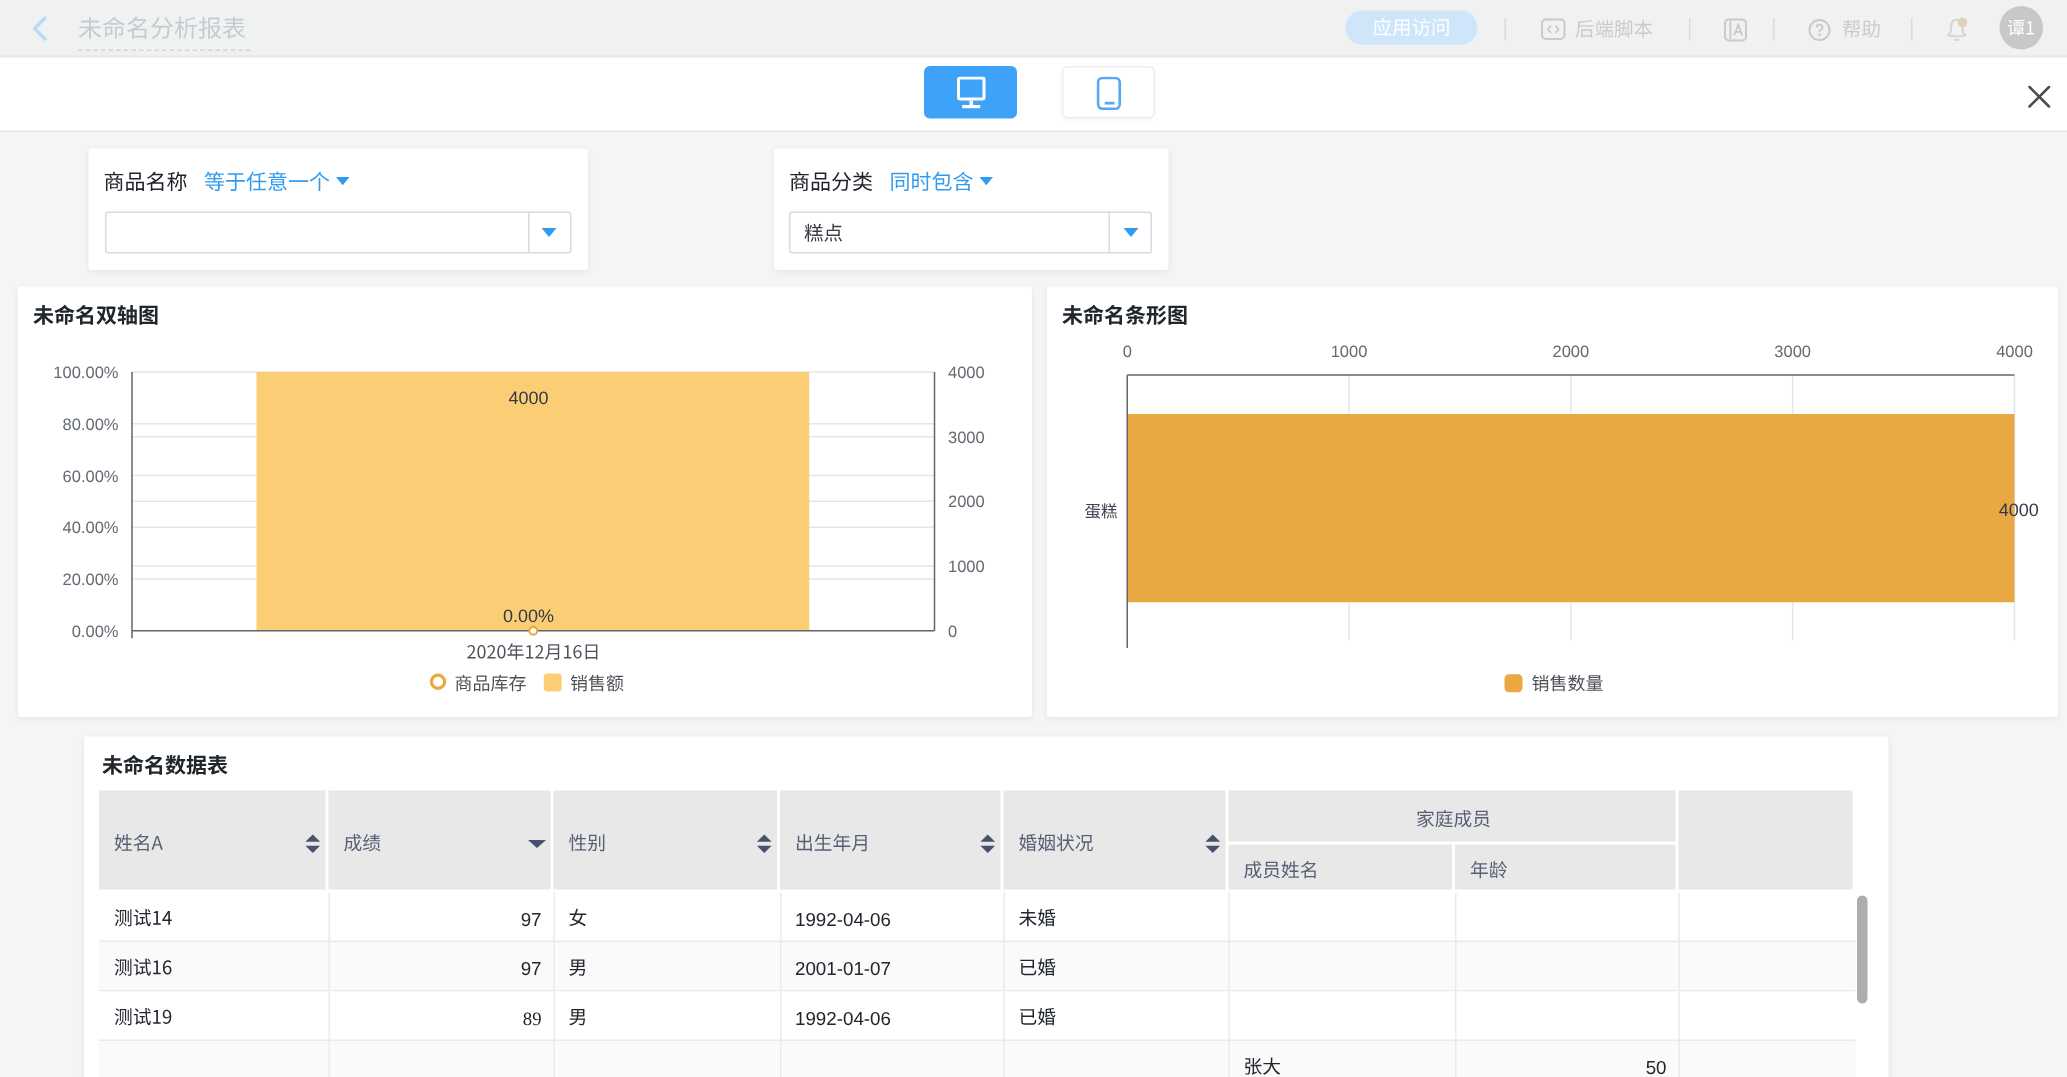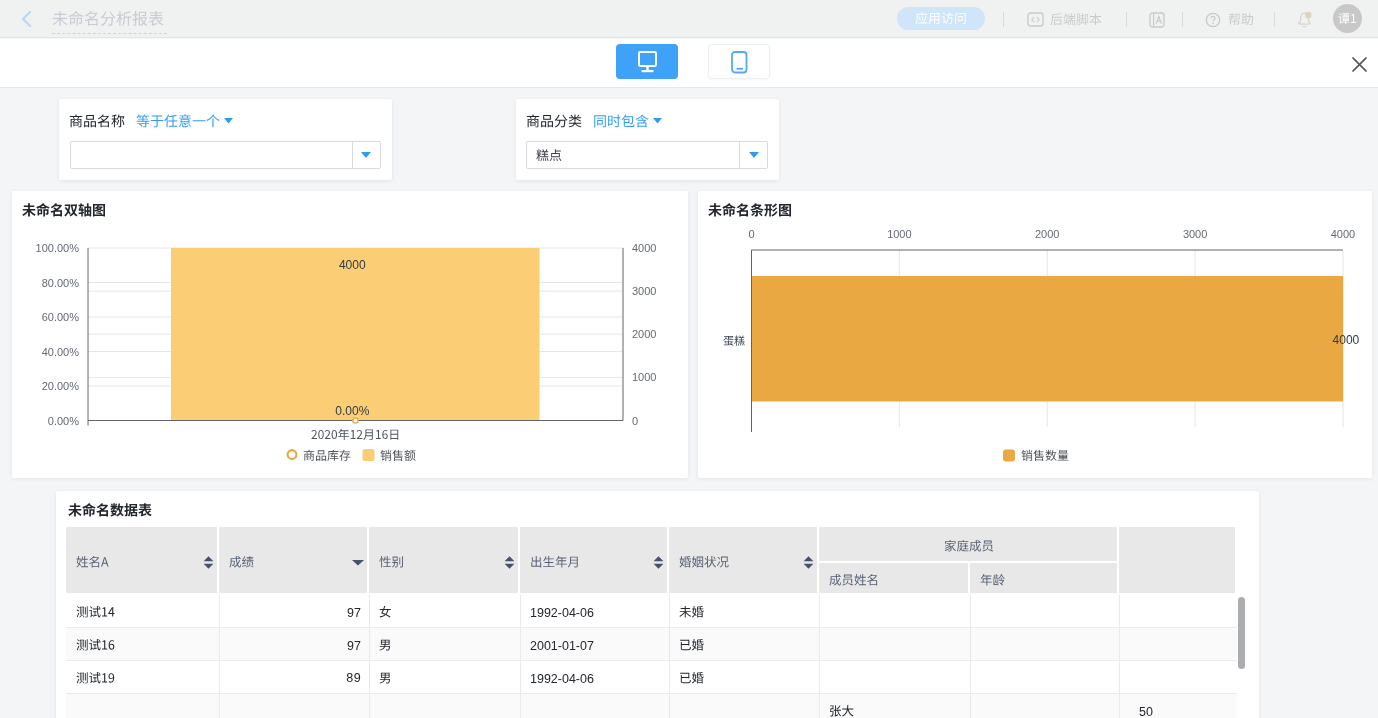--- a/index.html
+++ b/index.html
@@ -258,21 +258,21 @@
   </svg>
 <div class="abs" style="left:819px;top:628px;width:1px;height:32px;background:#e8eaed"></div>
 <div class="abs" style="left:970px;top:628px;width:1px;height:32px;background:#e8eaed"></div>
 <div class="abs" style="left:1119px;top:628px;width:1px;height:32px;background:#e8eaed"></div>
 <div class="abs" style="left:66px;top:661px;width:1171px;height:32px;background:#ffffff"></div>
 <div class="abs" style="left:66px;top:693px;width:1171px;height:1px;background:#e8eaed"></div>
 <svg style="position:absolute;left:76.0px;top:668.3px;overflow:visible" width="41" height="22">
     <path transform="translate(0,14.50) scale(0.01250,-0.01250)" d="M486 92C537 42 596 -28 624 -73L673 -39C644 4 584 72 533 121ZM312 782V154H371V724H588V157H649V782ZM867 827V7C867 -8 861 -13 847 -13C833 -14 786 -14 733 -13C742 -31 752 -60 755 -76C825 -77 868 -75 894 -64C919 -53 929 -34 929 7V827ZM730 750V151H790V750ZM446 653V299C446 178 426 53 259 -32C270 -41 289 -66 296 -78C476 13 504 164 504 298V653ZM81 776C137 745 209 697 243 665L289 726C253 756 180 800 126 829ZM38 506C93 475 166 430 202 400L247 460C209 489 135 532 81 560ZM58 -27 126 -67C168 25 218 148 254 253L194 292C154 180 98 50 58 -27Z M1120 775C1171 731 1235 667 1265 626L1317 678C1287 718 1222 778 1170 821ZM1777 796C1819 752 1865 691 1885 651L1940 688C1918 727 1871 785 1829 828ZM1050 526V454H1189V94C1189 51 1159 22 1141 11C1154 -4 1172 -36 1179 -54C1194 -36 1221 -18 1392 97C1385 112 1376 141 1371 161L1260 89V526ZM1671 835 1677 632H1346V560H1680C1698 183 1745 -74 1869 -77C1907 -77 1947 -35 1967 134C1953 140 1921 160 1907 175C1901 77 1889 21 1871 21C1809 24 1770 251 1754 560H1959V632H1751C1749 697 1747 765 1747 835ZM1360 61 1381 -10C1465 15 1574 47 1679 78L1669 145L1552 112V344H1646V414H1378V344H1483V93Z M2088 0H2490V76H2343V733H2273C2233 710 2186 693 2121 681V623H2252V76H2088Z M2790 -13C2927 -13 3056 101 3056 398C3056 631 2950 746 2809 746C2695 746 2599 651 2599 508C2599 357 2679 278 2801 278C2862 278 2925 313 2970 367C2963 140 2881 63 2787 63C2739 63 2695 84 2663 119L2613 62C2654 19 2710 -13 2790 -13ZM2969 444C2920 374 2865 346 2816 346C2729 346 2685 410 2685 508C2685 609 2739 675 2810 675C2903 675 2959 595 2969 444Z" fill="#22262d"></path>
   </svg>
 <div class="abs" style="left:219px;top:661px;width:1px;height:32px;background:#e8eaed"></div>
-<div class="abs" style="left:219px;top:671.8px;width:142px;text-align:right;font-size:12.5px;color:#22262d;font-family:Liberation Mono, monospace">89</div>
+<div class="abs" style="left:219px;top:671.8px;width:142px;text-align:right;font-size:12.5px;color:#22262d;font-family:Liberation Serif, serif">89</div>
 <div class="abs" style="left:369px;top:661px;width:1px;height:32px;background:#e8eaed"></div>
 <svg style="position:absolute;left:379.0px;top:668.3px;overflow:visible" width="15" height="22">
     <path transform="translate(0,14.50) scale(0.01250,-0.01250)" d="M227 556H459V448H227ZM534 556H770V448H534ZM227 723H459V616H227ZM534 723H770V616H534ZM72 286V217H401C354 110 258 30 43 -15C58 -31 77 -61 83 -80C328 -25 433 79 483 217H799C785 79 768 18 746 -1C736 -10 724 -11 702 -11C679 -11 613 -10 548 -4C560 -23 570 -52 571 -73C636 -76 697 -77 729 -76C764 -73 787 -68 809 -48C841 -16 860 62 879 253C880 263 882 286 882 286H504C511 317 517 349 521 383H848V787H153V383H443C439 349 433 317 425 286Z" fill="#22262d"></path>
   </svg>
 <div class="abs" style="left:520px;top:661px;width:1px;height:32px;background:#e8eaed"></div>
 <div class="abs" style="left:530px;top:671.8px;font-size:12.5px;color:#22262d;font-family:'Liberation Sans',sans-serif">1992-04-06</div>
 <div class="abs" style="left:669px;top:661px;width:1px;height:32px;background:#e8eaed"></div>
 <svg style="position:absolute;left:679.0px;top:668.3px;overflow:visible" width="28" height="22">
     <path transform="translate(0,14.50) scale(0.01250,-0.01250)" d="M93 778V703H747V440H222V605H146V102C146 -22 197 -52 359 -52C397 -52 695 -52 735 -52C900 -52 933 3 952 187C930 191 896 204 876 218C862 57 845 22 736 22C668 22 408 22 355 22C245 22 222 37 222 101V366H747V316H825V778Z M1309 565C1299 440 1277 334 1244 247C1213 272 1180 296 1148 318C1168 389 1188 476 1206 565ZM1066 292C1115 259 1167 219 1215 178C1169 87 1109 21 1036 -19C1053 -33 1073 -61 1084 -79C1162 -31 1224 35 1271 127C1307 93 1338 61 1358 32L1406 92C1383 124 1346 161 1303 198C1346 309 1373 451 1384 630L1339 637L1326 635H1219C1232 704 1243 773 1250 835L1179 840C1173 777 1162 706 1149 635H1055V565H1135C1114 462 1089 363 1066 292ZM1425 351C1444 362 1475 370 1677 412C1675 426 1672 454 1673 474L1516 446V573H1695C1734 438 1798 342 1893 341C1927 340 1953 372 1969 467C1955 473 1932 488 1919 502C1913 443 1904 414 1889 414C1840 416 1797 478 1766 573H1950V635H1749C1741 672 1734 712 1729 755C1796 764 1858 775 1908 788L1858 841C1762 816 1589 796 1445 786V465C1445 428 1418 416 1401 411C1411 396 1422 368 1425 351ZM1680 635H1516V734C1563 737 1613 741 1661 747C1666 708 1672 671 1680 635ZM1525 112H1817V21H1525ZM1525 169V257H1817V169ZM1456 320V-80H1525V-41H1817V-78H1890V320Z" fill="#22262d"></path>
   </svg>
@@ -283,14 +283,14 @@
 
 <div class="abs" style="left:219px;top:694px;width:1px;height:32px;background:#e8eaed"></div>
 <div class="abs" style="left:369px;top:694px;width:1px;height:32px;background:#e8eaed"></div>
 <div class="abs" style="left:520px;top:694px;width:1px;height:32px;background:#e8eaed"></div>
 <div class="abs" style="left:669px;top:694px;width:1px;height:32px;background:#e8eaed"></div>
 <div class="abs" style="left:819px;top:694px;width:1px;height:32px;background:#e8eaed"></div>
 <svg style="position:absolute;left:829.0px;top:701.3px;overflow:visible" width="28" height="22">
     <path transform="translate(0,14.50) scale(0.01250,-0.01250)" d="M846 795C790 692 697 595 598 533C615 522 644 496 656 483C756 552 856 660 919 774ZM117 577C112 480 100 352 88 273H288C278 93 266 21 248 3C239 -6 229 -8 212 -8C194 -8 145 -7 94 -3C106 -22 115 -50 116 -70C167 -73 217 -73 243 -71C274 -68 293 -62 311 -42C340 -12 352 75 364 310C365 320 366 341 366 341H166C172 391 177 450 182 506H360V802H93V732H288V577ZM474 -85C490 -71 518 -59 717 25C715 41 713 73 713 95L562 38V380H660C706 186 791 22 920 -66C932 -46 955 -20 972 -5C854 66 772 212 730 380H958V452H562V820H488V452H376V380H488V47C488 7 460 -12 442 -21C454 -36 469 -67 474 -85Z M1461 839C1460 760 1461 659 1446 553H1062V476H1433C1393 286 1293 92 1043 -16C1064 -32 1088 -59 1100 -78C1344 34 1452 226 1501 419C1579 191 1708 14 1902 -78C1915 -56 1939 -25 1958 -8C1764 73 1633 255 1563 476H1942V553H1526C1540 658 1541 758 1542 839Z" fill="#22262d"></path>
   </svg>
 <div class="abs" style="left:970px;top:694px;width:1px;height:32px;background:#e8eaed"></div>
-<div class="abs" style="left:1012px;top:704.8px;width:141px;text-align:right;font-size:12.5px;color:#22262d;font-family:'Liberation Sans',sans-serif">50</div>
+<div class="abs" style="left:970px;top:704.8px;width:141px;text-align:right;font-size:12.5px;color:#22262d;font-family:'Liberation Sans',sans-serif">50</div>
 <div class="abs" style="left:1119px;top:694px;width:1px;height:32px;background:#e8eaed"></div>
 <div class="abs" style="left:1238px;top:597px;width:7px;height:72px;background:#abadaf;border-radius:3.5px"></div>
 </body></html>

